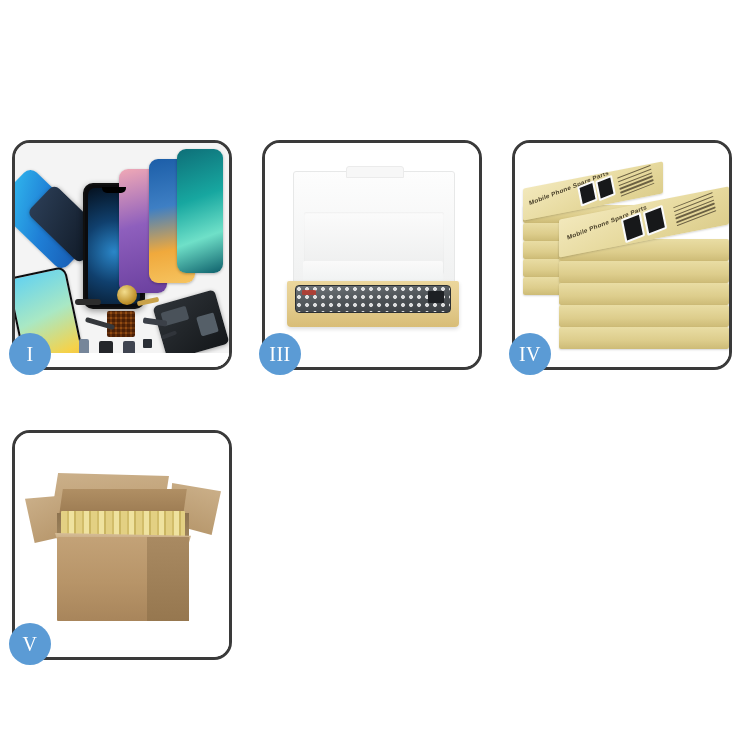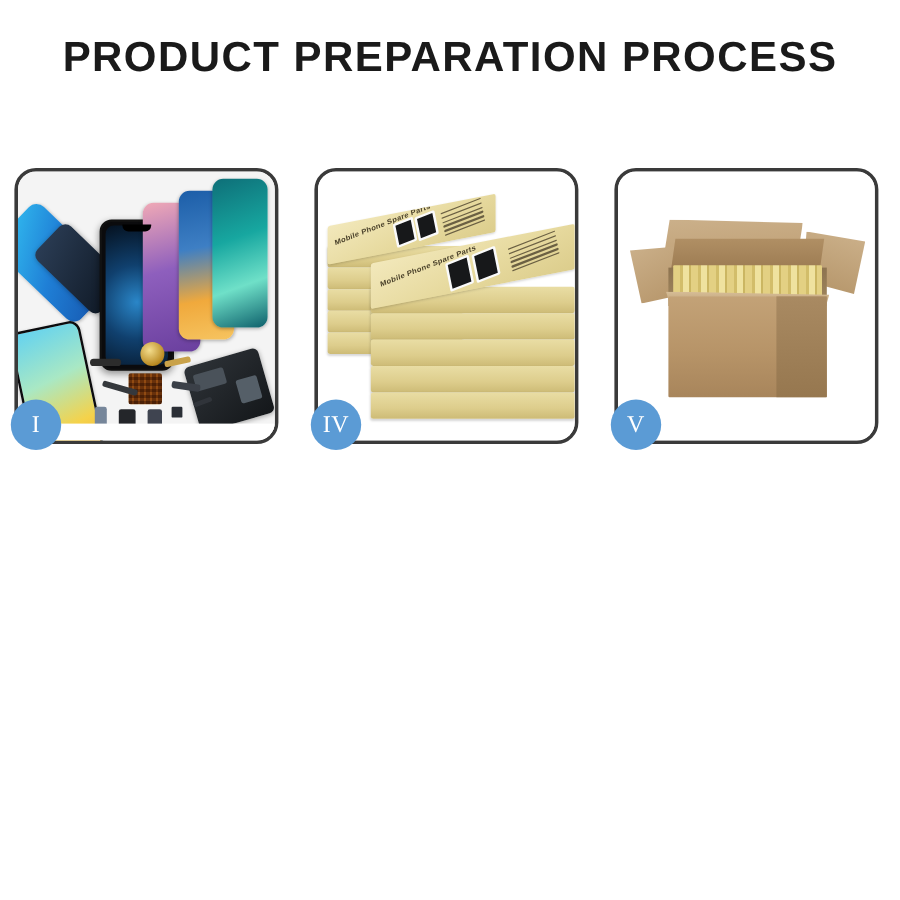--- a/index.html
+++ b/index.html
@@ -288,21 +288,20 @@
   .c6-wrap{
     position:absolute;left:22px;top:30px;width:180px;height:40px;
     background:linear-gradient(180deg,rgba(255,255,255,.55),rgba(235,240,242,.12));
     clip-path:polygon(40% 0,100% 20%,96% 52%,30% 30%);
   }
 </style>
 </head>
 <body>
 
 <div class="header">
-  <h1 class="title">PRODUCT PREPARATION PROCESS</h1>
 </div>
 
 <div class="grid">
 
   <div class="panel">
     <div class="panel-inner">
       <div class="p1">
         <div class="ph ph-blue"></div>
         <div class="ph ph-blue2"></div>
         <div class="ph ph-black">
@@ -325,20 +324,32 @@
         <div class="part flex7"></div>
         <div class="part flex8"></div>
         <div class="part flex9"></div>
         <div class="strip"></div>
       </div>
     </div>
     <div class="badge">I</div>
   </div>
 
 
+  <div class="panel">
+    <div class="panel-inner">
+      <div class="p3">
+        <div class="lid3"></div>
+        <div class="foam3"></div>
+        <div class="tray3">
+          <div class="prod3"></div>
+        </div>
+      </div>
+    </div>
+    <div class="badge">III</div>
+  </div>
 
   <div class="panel">
     <div class="panel-inner">
       <div class="p4">
         <div class="stack">
 
           <div class="bx bx-side" style="left:0;top:40px;width:112px;height:18px;"></div>
           <div class="bx bx-side" style="left:0;top:58px;width:112px;height:18px;"></div>
           <div class="bx bx-side" style="left:0;top:76px;width:112px;height:18px;"></div>
           <div class="bx bx-side" style="left:0;top:94px;width:112px;height:18px;"></div>

